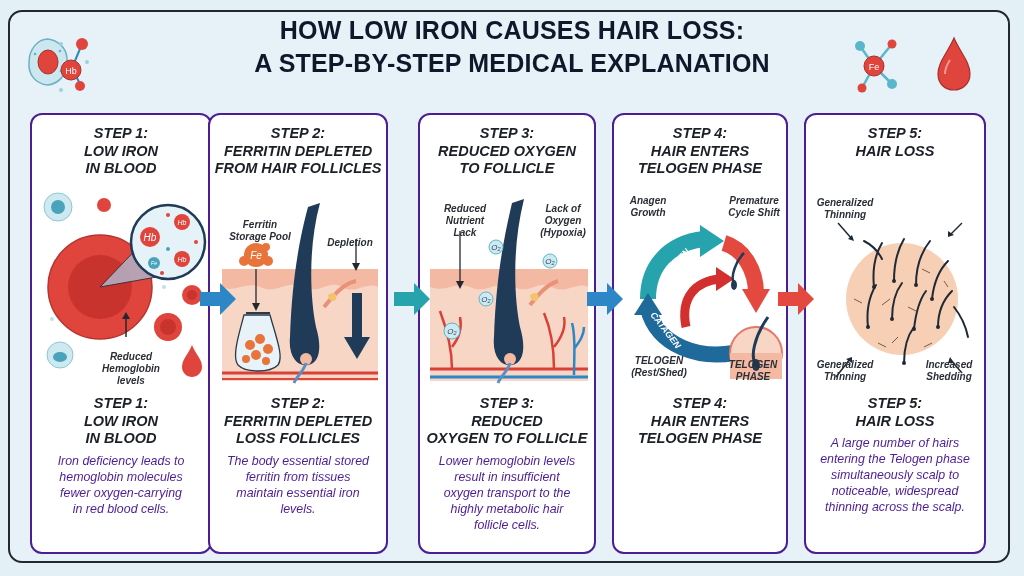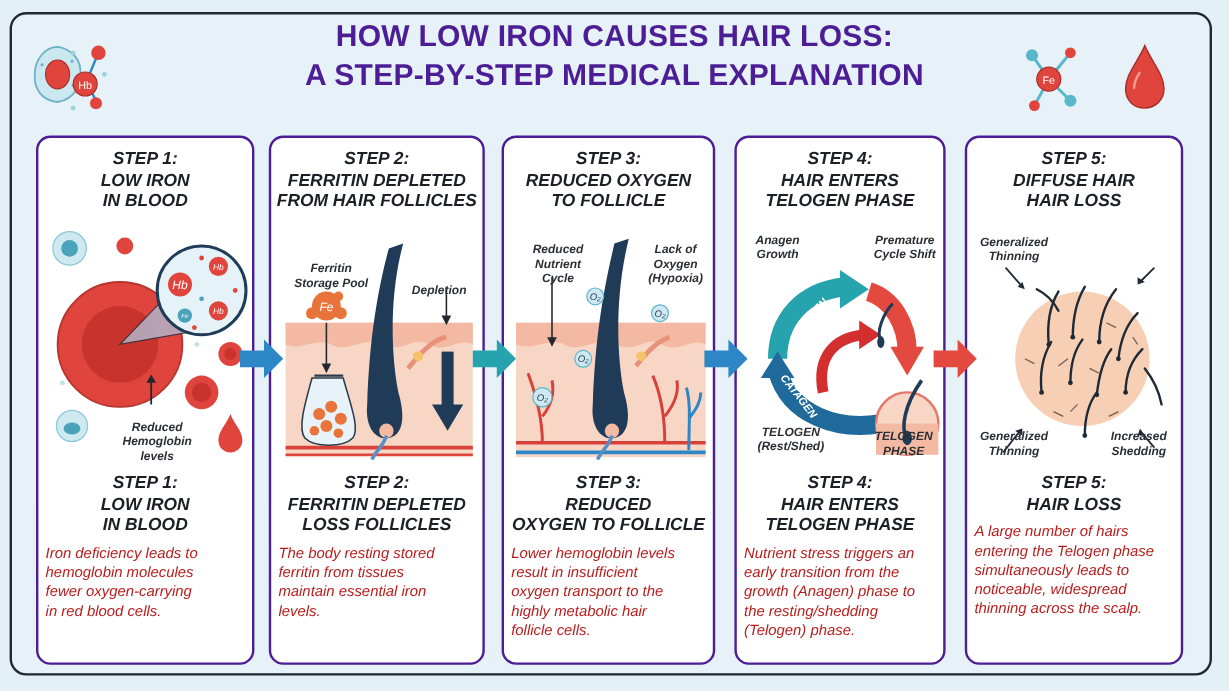--- a/index.html
+++ b/index.html
@@ -14,42 +14,42 @@
     position: absolute; left: 8px; top: 10px; width: 1002px; height: 553px;
     border: 2px solid #23272e; border-radius: 14px;
     background: #e6f2f8;
     box-sizing: border-box;
   }
   .title-block {
     position: absolute; left: 0; top: 14px; width: 1024px; text-align: center;
   }
   .title-line {
     font-weight: bold; font-size: 25px; letter-spacing: 0.2px; line-height: 33px;
-    color: #4c1d95;
+    color: #0f172a;
   }
   .icon-abs { position: absolute; }
   .card {
     position: absolute; top: 113px; height: 441px;
     background: #ffffff;
     border: 2px solid #4c1d95; border-radius: 12px; box-sizing: border-box;
     overflow: hidden;
     font-style: italic;
   }
   .card .hdr {
     position: absolute; left: 0; right: 0; top: 10px; text-align: center;
     font-weight: bold; font-size: 14.5px; line-height: 17.5px; color: #1b1f26;
   }
   .card .illus { position: absolute; left: 6px; right: 6px; top: 72px; height: 212px; }
   .card .sub {
     position: absolute; left: 0; right: 0; top: 280px; text-align: center;
     font-weight: bold; font-size: 14.5px; line-height: 17.5px; color: #1b1f26;
   }
   .card .desc {
-    position: absolute; left: 6px; right: 6px; text-align: left;
-    font-size: 12.4px; line-height: 16px; color: #b91c1c;
+    position: absolute; left: 6px; right: 6px; text-align: center;
+    font-size: 12.4px; line-height: 16px; color: #4c1d95;
   }
   .lbl { position: absolute; font-size: 10px; font-weight: bold; line-height: 12px; color: #2a2f36; text-align: center; }
   .arrow { position: absolute; top: 282px; width: 40px; height: 34px; }
 </style>
 </head>
 <body>
 
 <div class="frame"></div>
 
 <svg class="icon-abs" style="left:26px;top:36px" width="44" height="52" viewBox="0 0 44 52">
@@ -142,21 +142,21 @@
     <div>IN BLOOD</div>
   </div>
   <div class="desc" style="top:338px">
     <div>Iron deficiency leads to</div>
     <div>hemoglobin molecules</div>
     <div>fewer oxygen-carrying</div>
     <div>in red blood cells.</div>
   </div>
 </div>
 
-<div class="card" style="left:224px;width:180px">
+<div class="card" style="left:208px;width:180px">
   <div class="hdr">
     <div>STEP 2:</div>
     <div>FERRITIN DEPLETED</div>
     <div>FROM HAIR FOLLICLES</div>
   </div>
   <svg class="illus" viewBox="0 0 168 212">
     <rect x="6" y="82" width="156" height="112" fill="#f8d6c6"></rect>
     <path d="M6 82 H162 V100 C150 94 140 108 126 100 C112 92 104 108 88 100 C70 92 60 108 44 100 C30 94 20 106 6 100Z" fill="#f4b9a2"></path>
     <path d="M6 186 H162" stroke="#d7413a" stroke-width="3"></path>
     <path d="M6 192 H162" stroke="#e0453d" stroke-width="2"></path>
@@ -189,21 +189,21 @@
     <div>Ferritin</div>
     <div>Storage Pool</div>
   </div>
   <div class="lbl" style="left:110px;top:122px;width:60px">Depletion</div>
   <div class="sub">
     <div>STEP 2:</div>
     <div>FERRITIN DEPLETED</div>
     <div>LOSS FOLLICLES</div>
   </div>
   <div class="desc" style="top:338px">
-    <div>The body resting stored</div>
+    <div>The body essential stored</div>
     <div>ferritin from tissues</div>
     <div>maintain essential iron</div>
     <div>levels.</div>
   </div>
 </div>
 
 <div class="card" style="left:418px;width:178px">
   <div class="hdr">
     <div>STEP 3:</div>
     <div>REDUCED OXYGEN</div>
@@ -231,21 +231,21 @@
         <text x="124" y="77">O₂</text>
       <circle cx="60" cy="112" r="7" fill="#cfe9f2" stroke="#5ab6cb"></circle>
         <text x="60" y="115">O₂</text>
       <circle cx="26" cy="144" r="8" fill="#cfe9f2" stroke="#5ab6cb"></circle>
         <text x="26" y="147">O₂</text>
     </g>
   </svg>
   <div class="lbl" style="left:10px;top:88px;width:70px">
     <div>Reduced</div>
     <div>Nutrient</div>
-    <div>Cycle</div>
+    <div>Lack</div>
   </div>
   <div class="lbl" style="left:110px;top:88px;width:66px">
     <div>Lack of</div>
     <div>Oxygen</div>
     <div>(Hypoxia)</div>
   </div>
   <div class="sub">
     <div>STEP 3:</div>
     <div>REDUCED</div>
     <div>OXYGEN TO FOLLICLE</div>
@@ -298,33 +298,25 @@
   </div>
   <div class="lbl" style="left:104px;top:244px;width:70px">
     <div>TELOGEN</div>
     <div>PHASE</div>
   </div>
   <div class="sub">
     <div>STEP 4:</div>
     <div>HAIR ENTERS</div>
     <div>TELOGEN PHASE</div>
   </div>
-  <div class="desc" style="top:338px">
-    <div>Nutrient stress triggers an</div>
-    <div>early transition from the</div>
-    <div>growth (Anagen) phase to</div>
-    <div>the resting/shedding</div>
-    <div>(Telogen) phase.</div>
-  </div>
 </div>
 
 <div class="card" style="left:804px;width:182px">
   <div class="hdr">
     <div>STEP 5:</div>
-    <div>DIFFUSE HAIR</div>
     <div>HAIR LOSS</div>
   </div>
   <svg class="illus" viewBox="0 0 170 212">
     <circle cx="90" cy="112" r="56" fill="#f6cfb4"></circle>
     <g stroke="#1f2a36" stroke-width="2" fill="none" stroke-linecap="round">
       <path d="M62 100 C60 80 64 66 70 56"></path>
         <path d="M82 94 C82 76 86 62 92 52"></path>
         <path d="M104 98 C104 78 110 64 118 54"></path>
       <path d="M120 112 C122 94 128 82 136 74"></path>
         <path d="M56 140 C54 122 58 108 64 98"></path>
@@ -379,21 +371,21 @@
     <div>Increased</div>
     <div>Shedding</div>
   </div>
   <div class="sub">
     <div>STEP 5:</div>
     <div>HAIR LOSS</div>
   </div>
   <div class="desc" style="top:320px">
     <div>A large number of hairs</div>
     <div>entering the Telogen phase</div>
-    <div>simultaneously leads to</div>
+    <div>simultaneously scalp to</div>
     <div>noticeable, widespread</div>
     <div>thinning across the scalp.</div>
   </div>
 </div>
 
 <svg class="arrow" style="left:198px" viewBox="0 0 40 34">
   <path d="M2 10 H22 V1 L38 17 L22 33 V24 H2Z" fill="#2d86c5"></path>
 </svg>
 <svg class="arrow" style="left:392px" viewBox="0 0 40 34">
   <path d="M2 10 H22 V1 L38 17 L22 33 V24 H2Z" fill="#27a3ad"></path>

